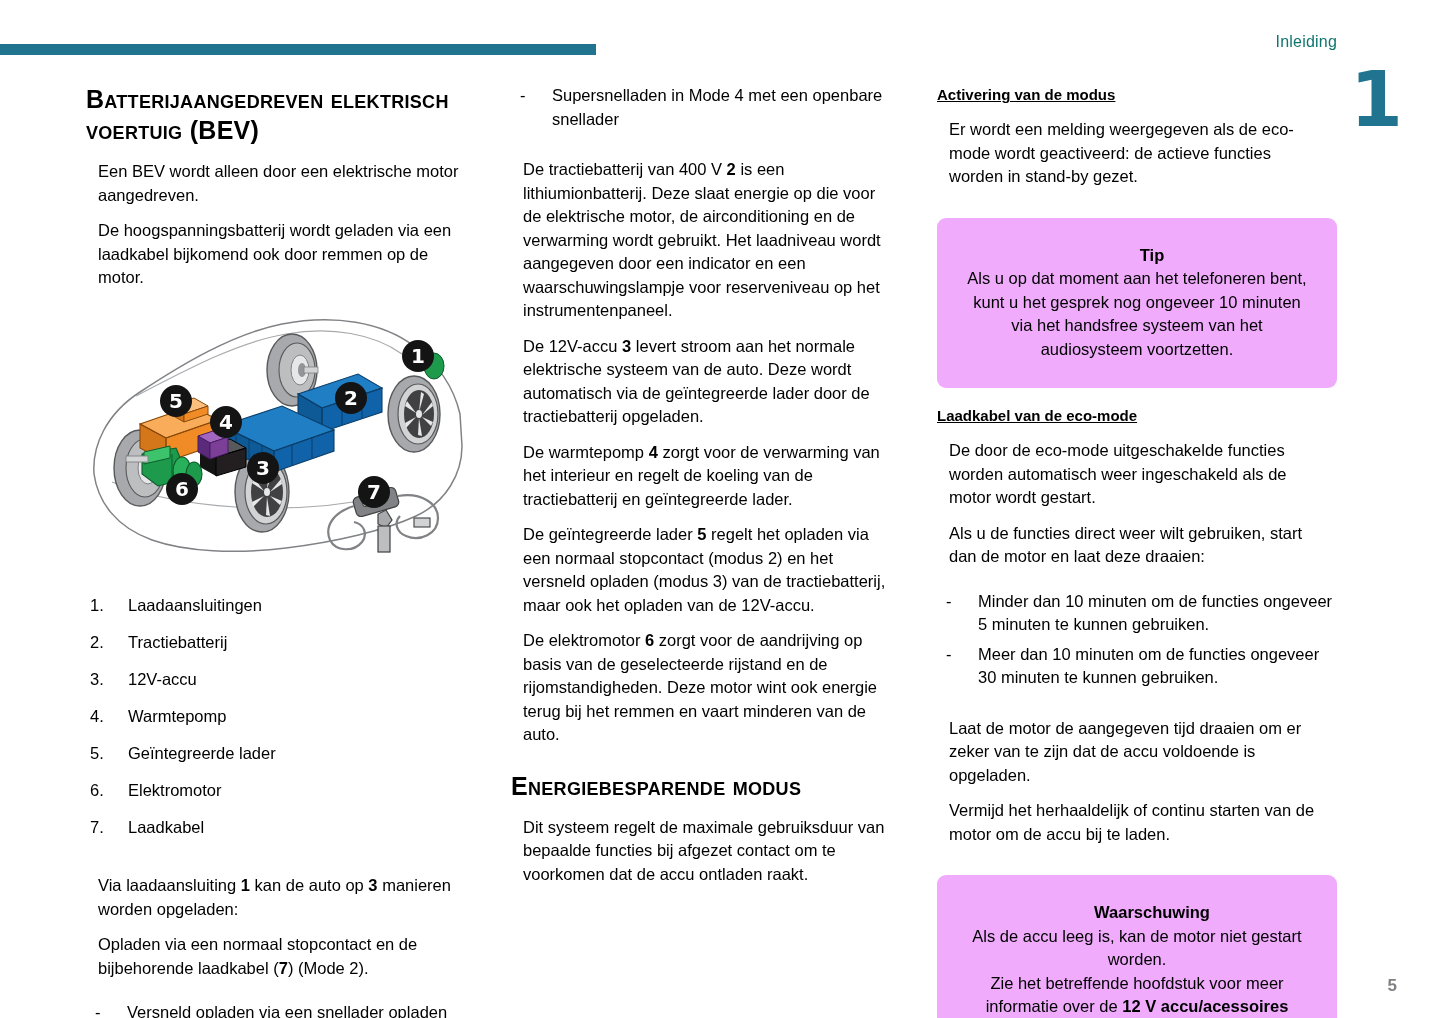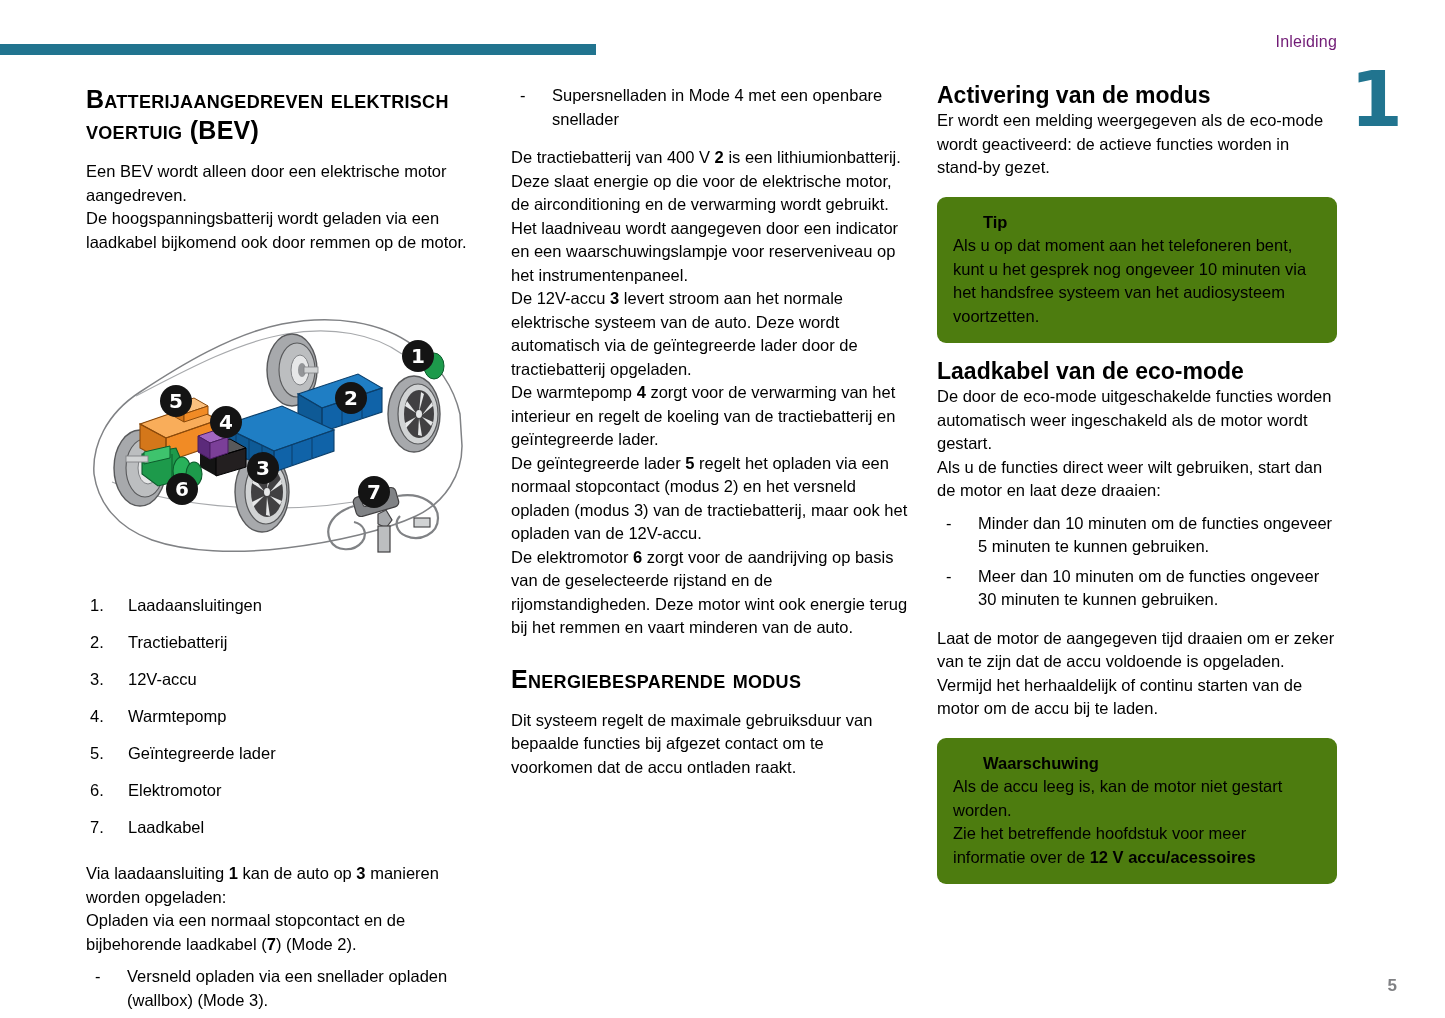--- a/index.html
+++ b/index.html
@@ -13,21 +13,21 @@
   }
   .page{position:absolute;inset:0;}
 
   
   .header-rule{
     position:absolute;left:0;top:44px;width:596px;height:11px;
     background:#21748f;
   }
   .header-title{
     position:absolute;right:108px;top:33px;
-    font-size:16px;color:#701a75;letter-spacing:.2px;
+    font-size:16px;color:#0f766e;letter-spacing:.2px;
   }
   .chapter-num{
     position:absolute;right:42px;top:62px;
     font-size:76px;line-height:76px;font-weight:bold;
     color:#21748f;font-family:"DejaVu Sans", sans-serif;
   }
   .page-num{
     position:absolute;right:48px;bottom:22px;
     font-size:17px;font-weight:bold;color:#808184;
   }
@@ -38,24 +38,24 @@
   .col-2{left:511px;}
   .col-3{left:937px;width:400px;}
 
   h1.sec{
     font-size:25px;line-height:31px;margin:0 0 14px 0;
     font-weight:bold;font-variant:small-caps;
     text-transform:none;letter-spacing:.3px;
   }
   h1.sec.second{margin-top:24px;}
   h2.sub{
-    font-size:23px;line-height:22px;margin:0 0 3px 0;font-weight:bold;
+    font-size:15px;line-height:22px;margin:0 0 3px 0;font-weight:bold;text-decoration:underline;
   }
   p{
-    font-size:16.5px;line-height:23.5px;margin:0;
+    font-size:16.5px;line-height:23.5px;margin:12px;
   }
   p + p{margin-top:0;}
   .gap{height:17px;}
   .gap-sm{height:9px;}
 
   
   ul.dash{list-style:none;margin:0;padding:0;}
   ul.dash li{
     position:relative;padding-left:41px;
     font-size:16.5px;line-height:23.5px;margin-bottom:6px;
@@ -66,23 +66,24 @@
   
   ol.numlist{list-style:none;margin:0;padding:0;}
   ol.numlist li{
     position:relative;padding-left:42px;
     font-size:16.5px;line-height:23.5px;margin-bottom:13.5px;
   }
   ol.numlist li .num{position:absolute;left:4px;top:0;}
 
   
   .box{
-    background:#4d7c0f;border-radius:9px;
+    background:#f0abfc;border-radius:9px;
     padding:14px 16px 15px 16px;
     position:relative;
+    text-align:center;
   }
   .box p{font-size:16.5px;line-height:23.5px;}
   .box .box-title{font-weight:bold;}
   .icon-info{
     display:inline-block;width:11px;vertical-align:-4px;
     margin-right:13px;margin-left:6px;
   }
   .icon-info .dot{width:11px;height:6px;background:#1b81c4;}
   .icon-info .bar{width:11px;height:19px;background:#1b81c4;margin-top:3px;}
   .icon-warn{

